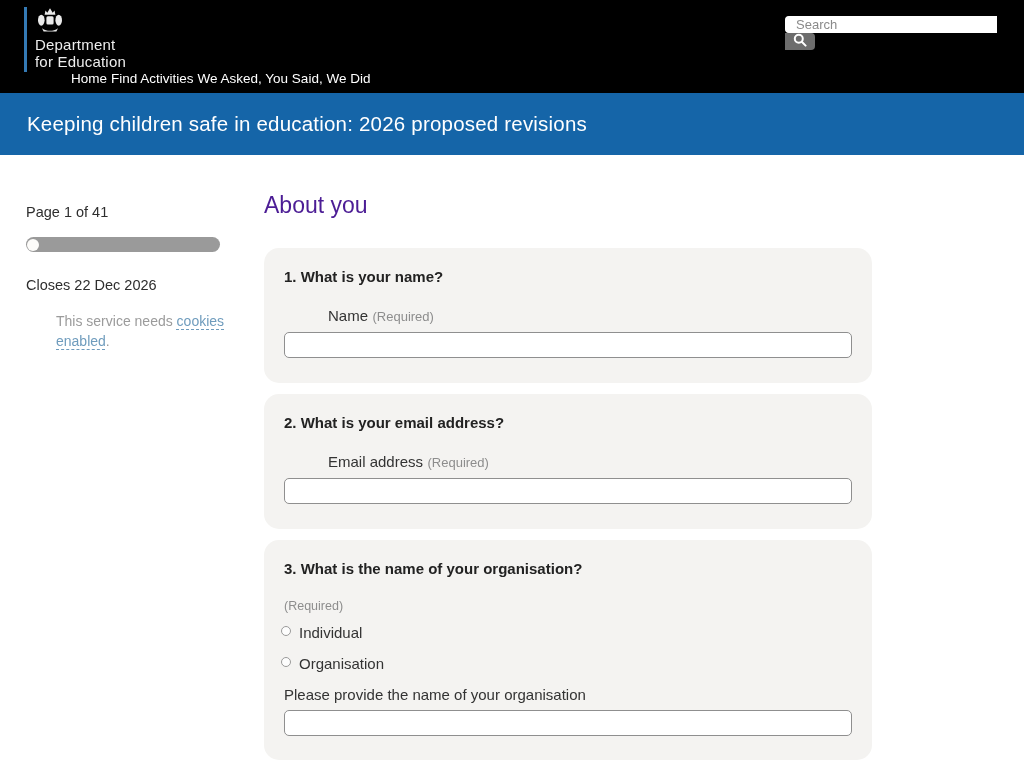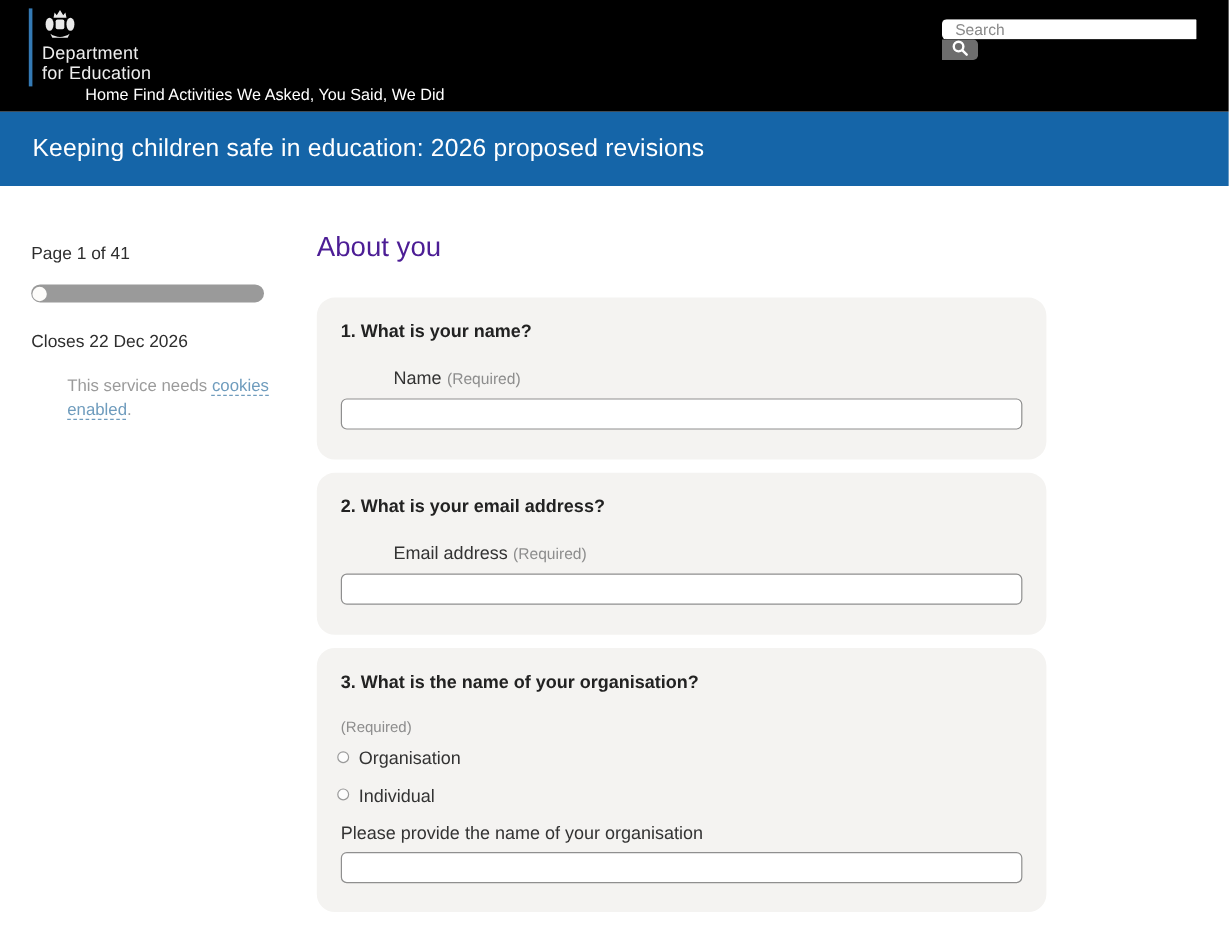--- a/index.html
+++ b/index.html
@@ -141,23 +141,23 @@
         <span class="fl-req">(Required)</span>
       </div>
       <input class="text-input" type="text" style="">
     </section>
 
     <section class="q-card q-card-last">
       <h3 class="q-title">3. What is the name of your organisation?</h3>
       <div class="req-only">(Required)</div>
       <label class="radio-row">
         <span class="radio"></span>
-        <span class="radio-label">Organisation</span>
+        <span class="radio-label">Individual</span>
       </label>
       <label class="radio-row">
         <span class="radio"></span>
-        <span class="radio-label">Individual</span>
+        <span class="radio-label">Organisation</span>
       </label>
       <div class="sub-label">Please provide the name of your organisation</div>
       <input class="text-input" type="text" style="">
     </section>
   </main>
 </div>
 
 </body></html>

